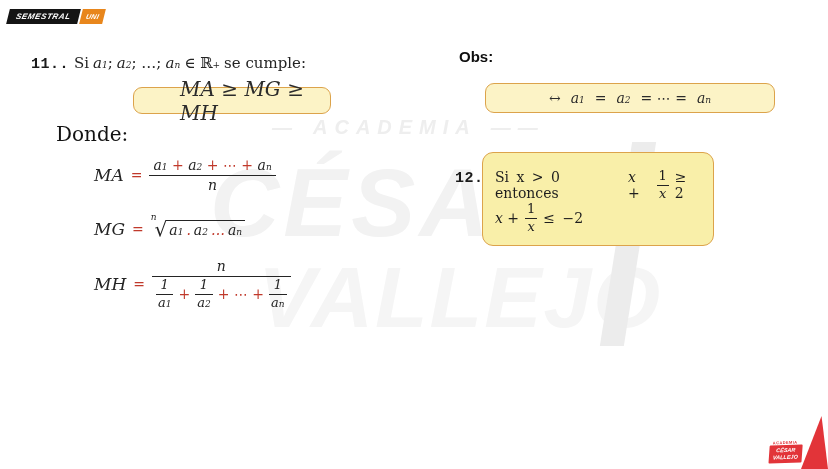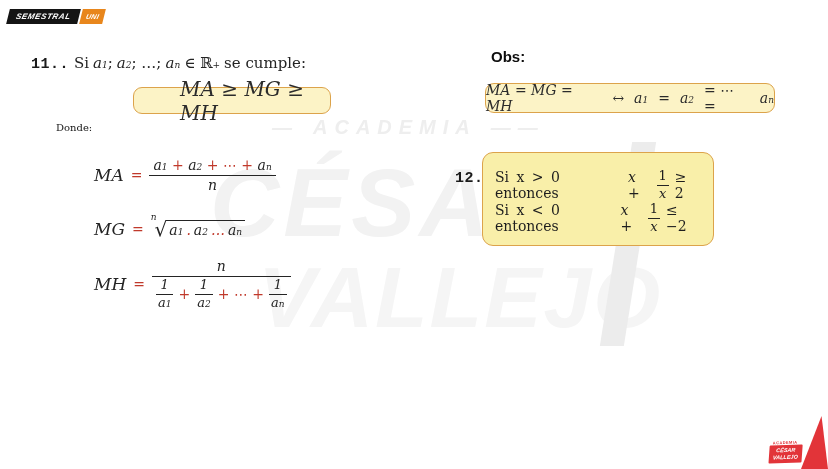--- a/index.html
+++ b/index.html
@@ -34,23 +34,23 @@
   sup{font-size:9px;line-height:0;}
 
   
   .ybox{position:absolute;z-index:2;background:#fcf3c6;border:1.5px solid #dca34b;border-radius:9px;
         display:flex;align-items:center;justify-content:center;color:#2b2b2b;}
   #rel-box{left:133px;top:87px;width:150px;height:25px;font-size:20px;font-style:italic;padding-left:46px;}
   #obs-box{left:485px;top:83px;width:288px;height:28px;font-size:14px;font-style:italic;gap:10px;}
   #box12{left:482px;top:152px;width:232px;height:94px;background:#f9efa9;flex-direction:column;
          justify-content:space-evenly;align-items:flex-start;padding:16px 12px;box-sizing:border-box;border-radius:11px;}
 
-  #donde{position:absolute;left:56px;top:122px;z-index:2;font-size:10px;color:#131313;text-align:right;}
+  #donde{position:absolute;left:56px;top:122px;z-index:2;font-size:20px;color:#131313;text-align:right;}
   #obs-label{position:absolute;left:459px;top:48px;z-index:2;
-             font-family:"Liberation Sans","DejaVu Sans",sans-serif;font-weight:bold;font-size:15px;color:#0d0d0d;margin-left:32px;}
+             font-family:"Liberation Sans","DejaVu Sans",sans-serif;font-weight:bold;font-size:15px;color:#0d0d0d;}
   #item12-num{position:absolute;left:455px;top:170px;z-index:3;}
 
   
   .formula{position:absolute;z-index:2;display:flex;align-items:center;gap:7px;
            font-size:14px;font-style:italic;color:#242424;}
   .formula .lhs{font-size:17px;}
   #f-ma{left:94px;top:157px;}
   #f-mg{left:94px;top:219px;}
   #f-mh{left:94px;top:258px;}
 
@@ -212,21 +212,20 @@
                   <sub>n</sub>
                 </span></span>
             </span>
         </span>
       </span>
     </span>
   </div>
 
   <div id="obs-label">Obs:</div>
   <div class="ybox" id="obs-box">
-    <span>MA = MG = MH</span>
     <span>↔</span>
     <span class="tok">
         <span>a</span>
         <sub>1</sub>
       </span>
     <span>=</span>
     <span class="tok">
         <span>a</span>
         <sub>2</sub>
       </span>
@@ -242,21 +241,20 @@
     <div class="b12-line">
       <span class="upright">Si x &gt; 0 entonces</span>
       <span class="mx">x +</span>
       <span class="frac small">
           <span class="num">1</span>
           <span class="den mx">x</span>
         </span>
       <span class="upright">≥ 2</span>
     </div>
     <div class="b12-line">
-      <span class="upright">Si x &lt; 0 entonces</span>
       <span class="mx">x +</span>
       <span class="frac small">
           <span class="num">1</span>
           <span class="den mx">x</span>
         </span>
       <span class="upright">≤ −2</span>
     </div>
   </div>
 
   <div id="corner-triangle"></div>

